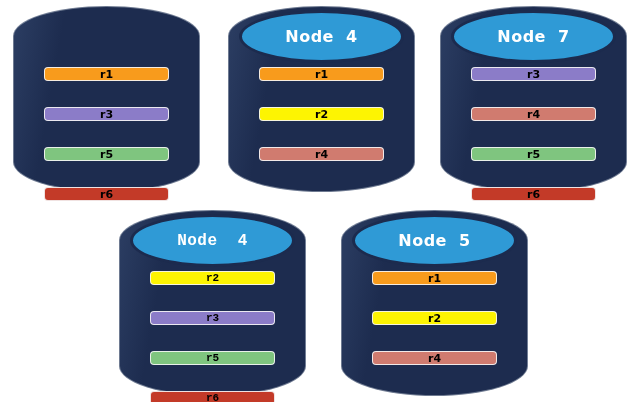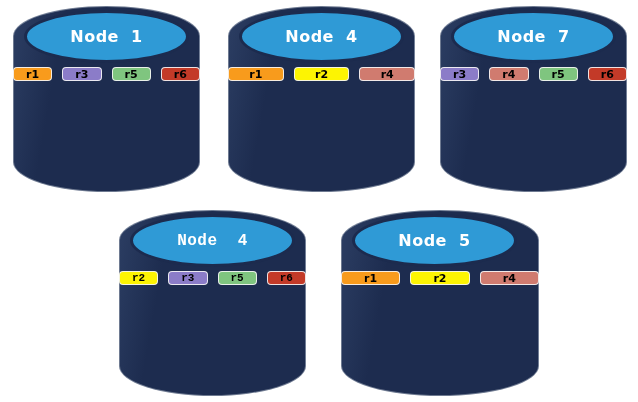--- a/index.html
+++ b/index.html
@@ -49,54 +49,51 @@
     white-space: pre;
     letter-spacing: 0.5px;
     text-align: center;
   }
   .bars {
     position: absolute;
     top: 61px;
     left: 0;
     right: 0;
     display: flex;
-    flex-direction: row;
+    flex-direction: column;
     align-items: center;
-    gap: 10px;
+    gap: 26px;
   }
   .bar {
     width: 125px;
     height: 14px;
     box-sizing: border-box;
     border: 1px solid rgba(245, 245, 245, 0.9);
     border-radius: 4px;
     display: flex;
     align-items: center;
     justify-content: center;
     font-size: 11px;
     font-weight: bold;
     color: var(--bar-text);
     line-height: 1;
   }
   
   .pos-0 { left: 13px;  top: 6px;   }
   .pos-1 { left: 228px; top: 6px;   }
   .pos-2 { left: 440px; top: 6px;   }
   .pos-3 { left: 119px; top: 210px; font-family: Liberation Mono, monospace; }
-  .pos-4 { left: 341px; top: 210px; padding-left: 11px; }
+  .pos-4 { left: 341px; top: 210px; }
 </style>
 </head>
 <body>
 
 <div id="canvas">
   <div class="cylinder pos-0">
     <div class="cyl-body"></div>
-    <div class="top-face">
-      <span class="node-label">Node  1</span>
-    </div>
     <div class="bars">
         <div class="bar" style="background: rgb(248, 155, 28);">r1</div>
         <div class="bar" style="background: rgb(139, 124, 200);">r3</div>
         <div class="bar" style="background: rgb(127, 197, 127);">r5</div>
         <div class="bar" style="background: rgb(195, 58, 40);">r6</div>
       </div>
   </div>
 
   <div class="cylinder pos-1">
     <div class="cyl-body"></div>

